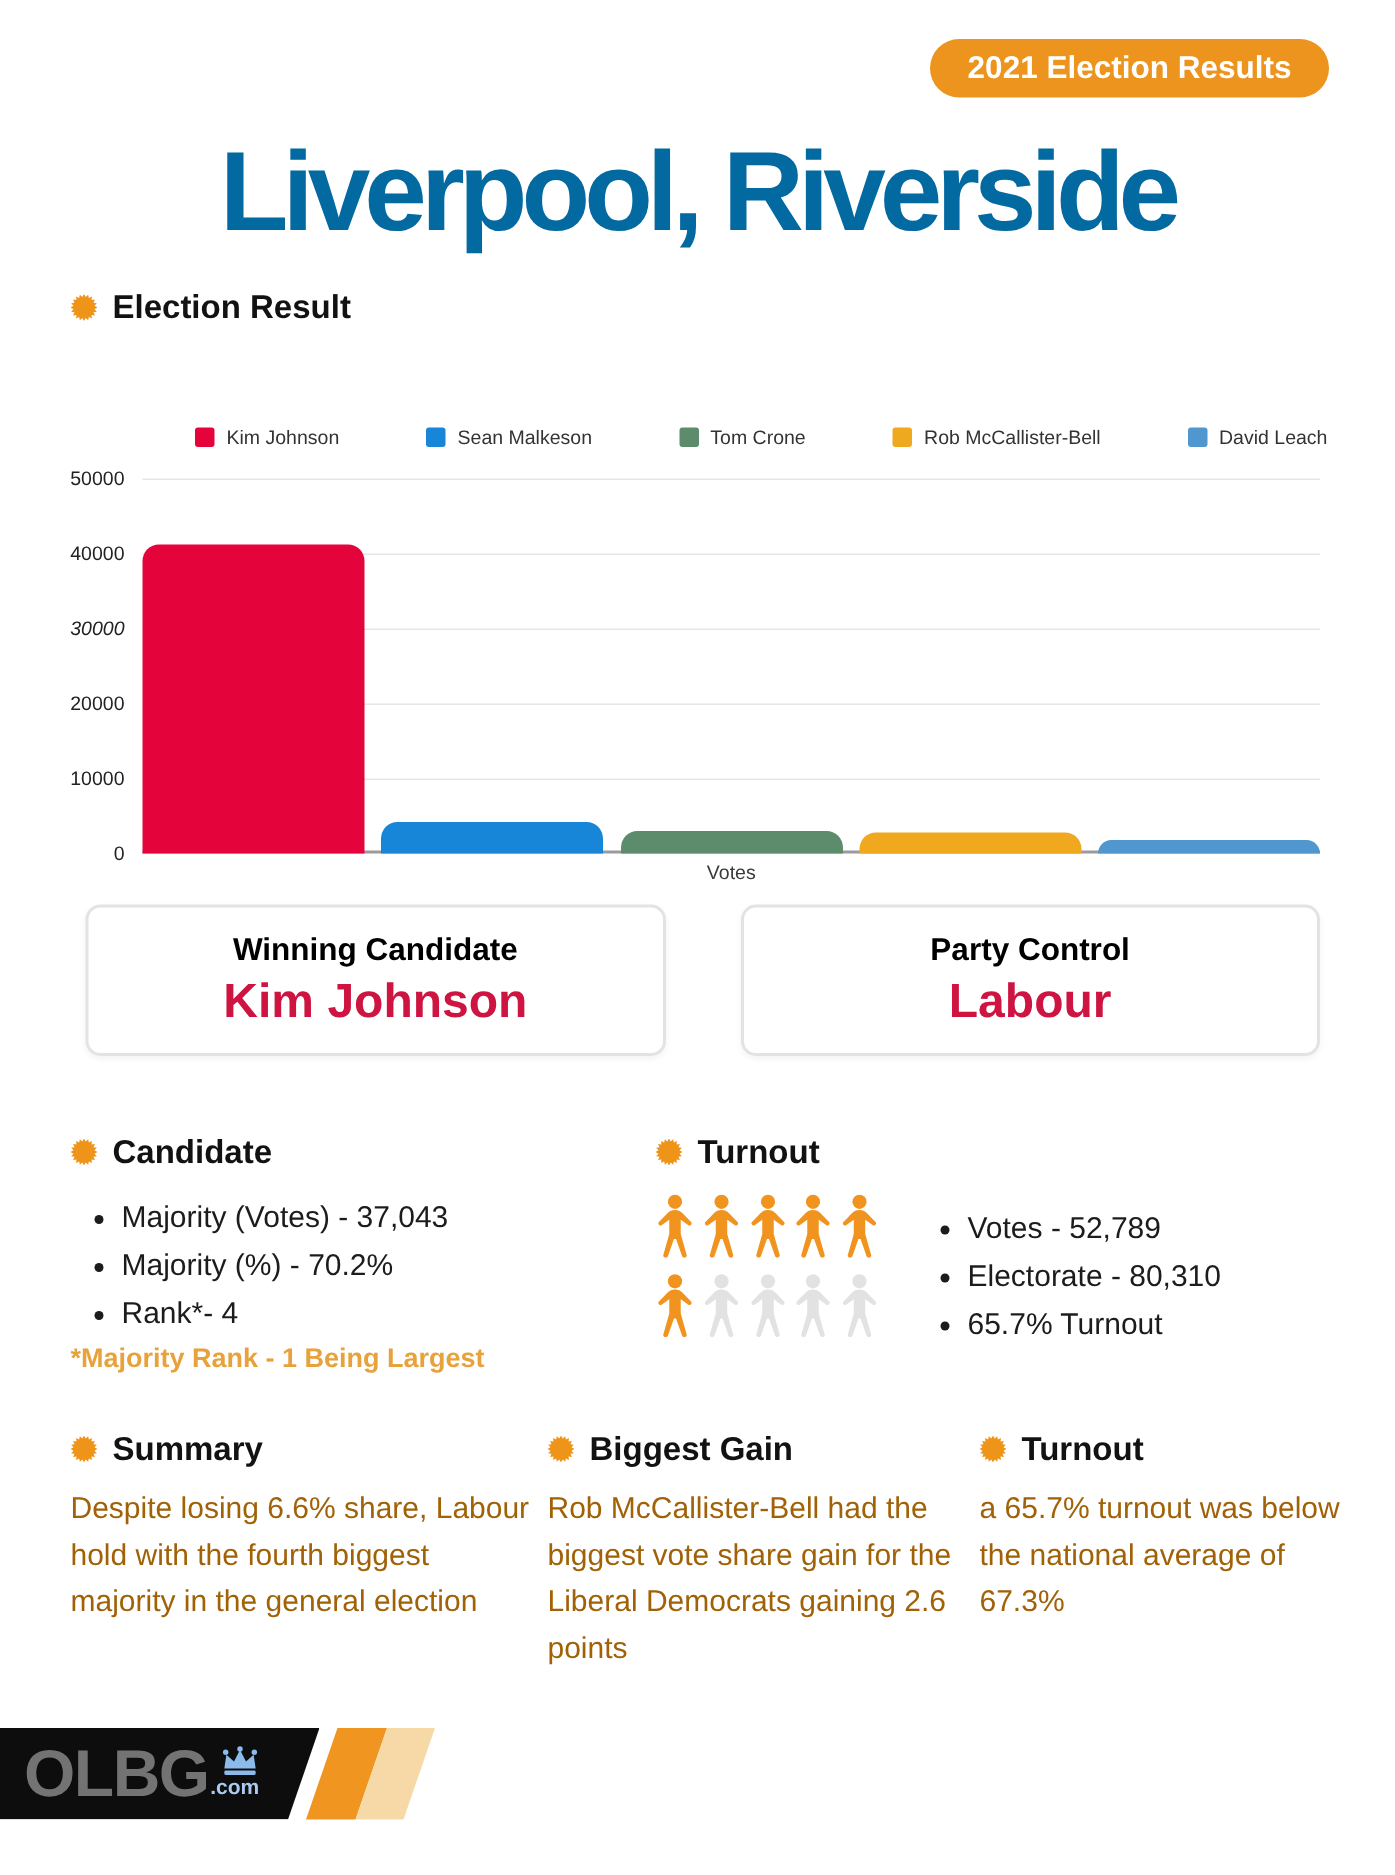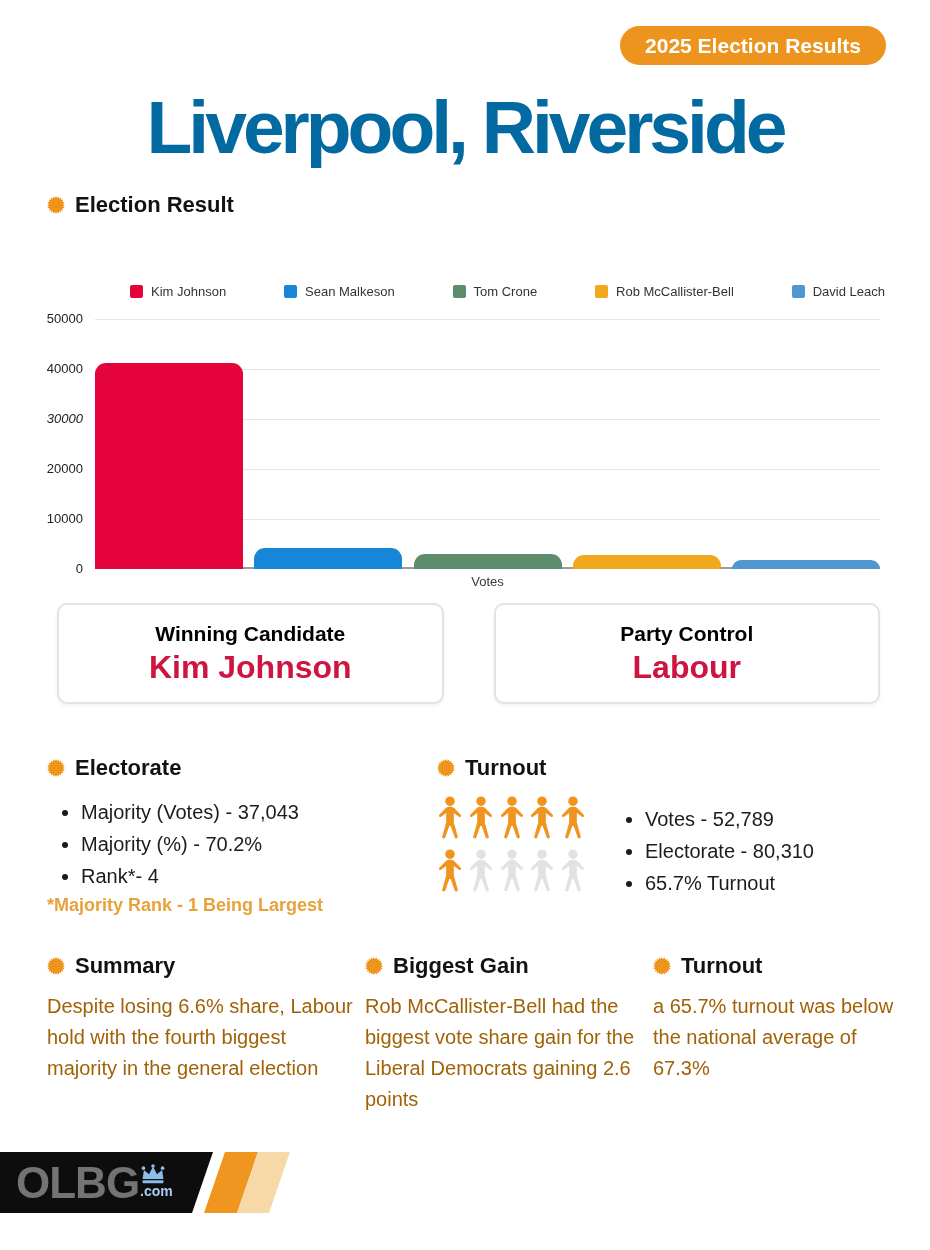--- a/index.html
+++ b/index.html
@@ -77,31 +77,31 @@
   .bottom-col p { margin-top:12px; font-size:20px; line-height:31px; color:#a16207; }
 
   
   .logo { position:absolute; left:0; top:1152px; width:310px; height:61px; }
   .logo-black {
     position:absolute; left:0; top:0; width:213px; height:61px; background:#0d0d0d;
     clip-path:polygon(0 0, 100% 0, calc(100% - 21px) 100%, 0 100%);
     display:flex; align-items:center; padding-left:16px;
   }
   .logo-brand { font-size:44px; font-weight:bold; color:#737373; letter-spacing:-1px; line-height:1; }
-  .logo-crown-wrap { display:flex; flex-direction:column; align-items:flex-start; margin-left:1px; margin-top:-3px; }
+  .logo-crown-wrap { display:flex; flex-direction:column; align-items:flex-end; margin-left:1px; margin-top:-3px; }
   .logo-crown-wrap svg { width:26px; height:20px; }
   .logo-domain { font-size:14px; font-weight:bold; color:#A9CBF1; margin-top:-1px; }
   .stripe { position:absolute; top:0; height:61px; transform:skewX(-19deg); transform-origin:0 0; }
   .stripe.orange { left:225px; width:33px; background:#F0951F; }
   .stripe.tan { left:258px; width:32px; background:#F6D9A6; }
 </style>
 </head>
 <body>
 
-<div class="badge">2025 Election Results</div>
+<div class="badge">2021 Election Results</div>
 <h1 class="title">Liverpool, Riverside</h1>
 
 <div class="section-head" id="election-result-head">
   <span class="sun"><svg width="18" height="18" viewBox="0 0 18 18">
         <polygon points="18.00,9.00 16.01,10.11 17.56,11.78 15.33,12.22 16.28,14.29 14.02,14.02 14.29,16.28 12.22,15.33 11.78,17.56 10.11,16.01 9.00,18.00 7.89,16.01 6.22,17.56 5.78,15.33 3.71,16.28 3.98,14.02 1.72,14.29 2.67,12.22 0.44,11.78 1.99,10.11 0.00,9.00 1.99,7.89 0.44,6.22 2.67,5.78 1.72,3.71 3.98,3.98 3.71,1.72 5.78,2.67 6.22,0.44 7.89,1.99 9.00,0.00 10.11,1.99 11.78,0.44 12.22,2.67 14.29,1.72 14.02,3.98 16.28,3.71 15.33,5.78 17.56,6.22 16.01,7.89" fill="#EE9419"></polygon>
       </svg></span>
   <span class="head-label">Election Result</span>
 </div>
 
 <div class="chart">
@@ -162,21 +162,21 @@
     <div class="card-label">Party Control</div>
     <div class="card-value">Labour</div>
   </div>
 </div>
 
 <div class="stats-block">
   <div class="section-head">
     <span class="sun"><svg width="18" height="18" viewBox="0 0 18 18">
           <polygon points="18.00,9.00 16.01,10.11 17.56,11.78 15.33,12.22 16.28,14.29 14.02,14.02 14.29,16.28 12.22,15.33 11.78,17.56 10.11,16.01 9.00,18.00 7.89,16.01 6.22,17.56 5.78,15.33 3.71,16.28 3.98,14.02 1.72,14.29 2.67,12.22 0.44,11.78 1.99,10.11 0.00,9.00 1.99,7.89 0.44,6.22 2.67,5.78 1.72,3.71 3.98,3.98 3.71,1.72 5.78,2.67 6.22,0.44 7.89,1.99 9.00,0.00 10.11,1.99 11.78,0.44 12.22,2.67 14.29,1.72 14.02,3.98 16.28,3.71 15.33,5.78 17.56,6.22 16.01,7.89" fill="#EE9419"></polygon>
         </svg></span>
-    <span class="head-label">Electorate</span>
+    <span class="head-label">Candidate</span>
   </div>
   <ul class="bullets">
       <li>Majority (Votes) - 37,043</li>
       <li>Majority (%) - 70.2%</li>
       <li>Rank*- 4</li>
     </ul>
   <div class="stat-note">*Majority Rank - 1 Being Largest</div>
 </div>
 
 <div class="turnout-block">

